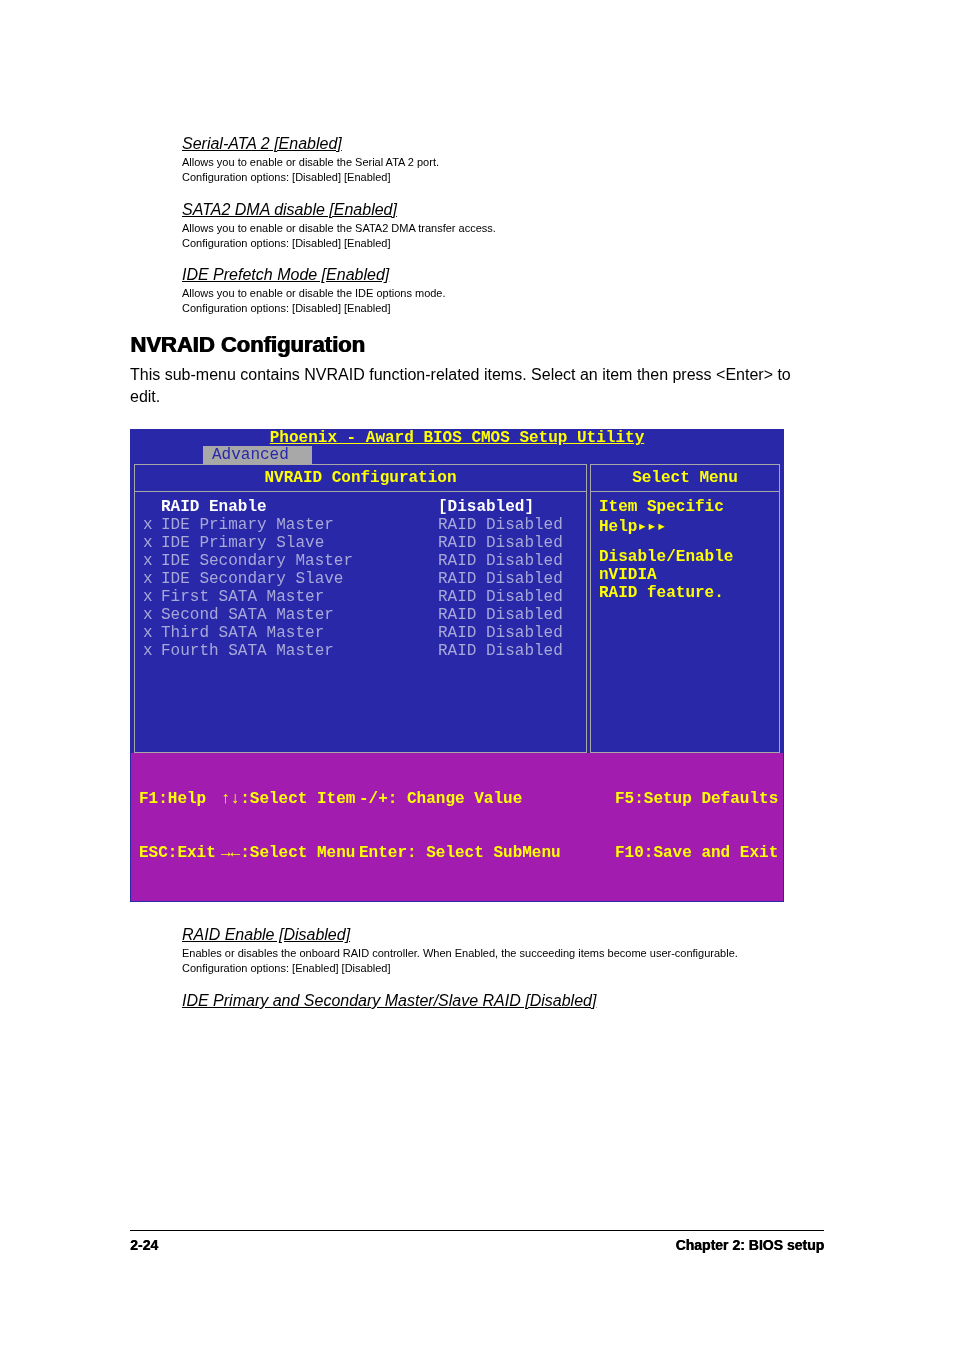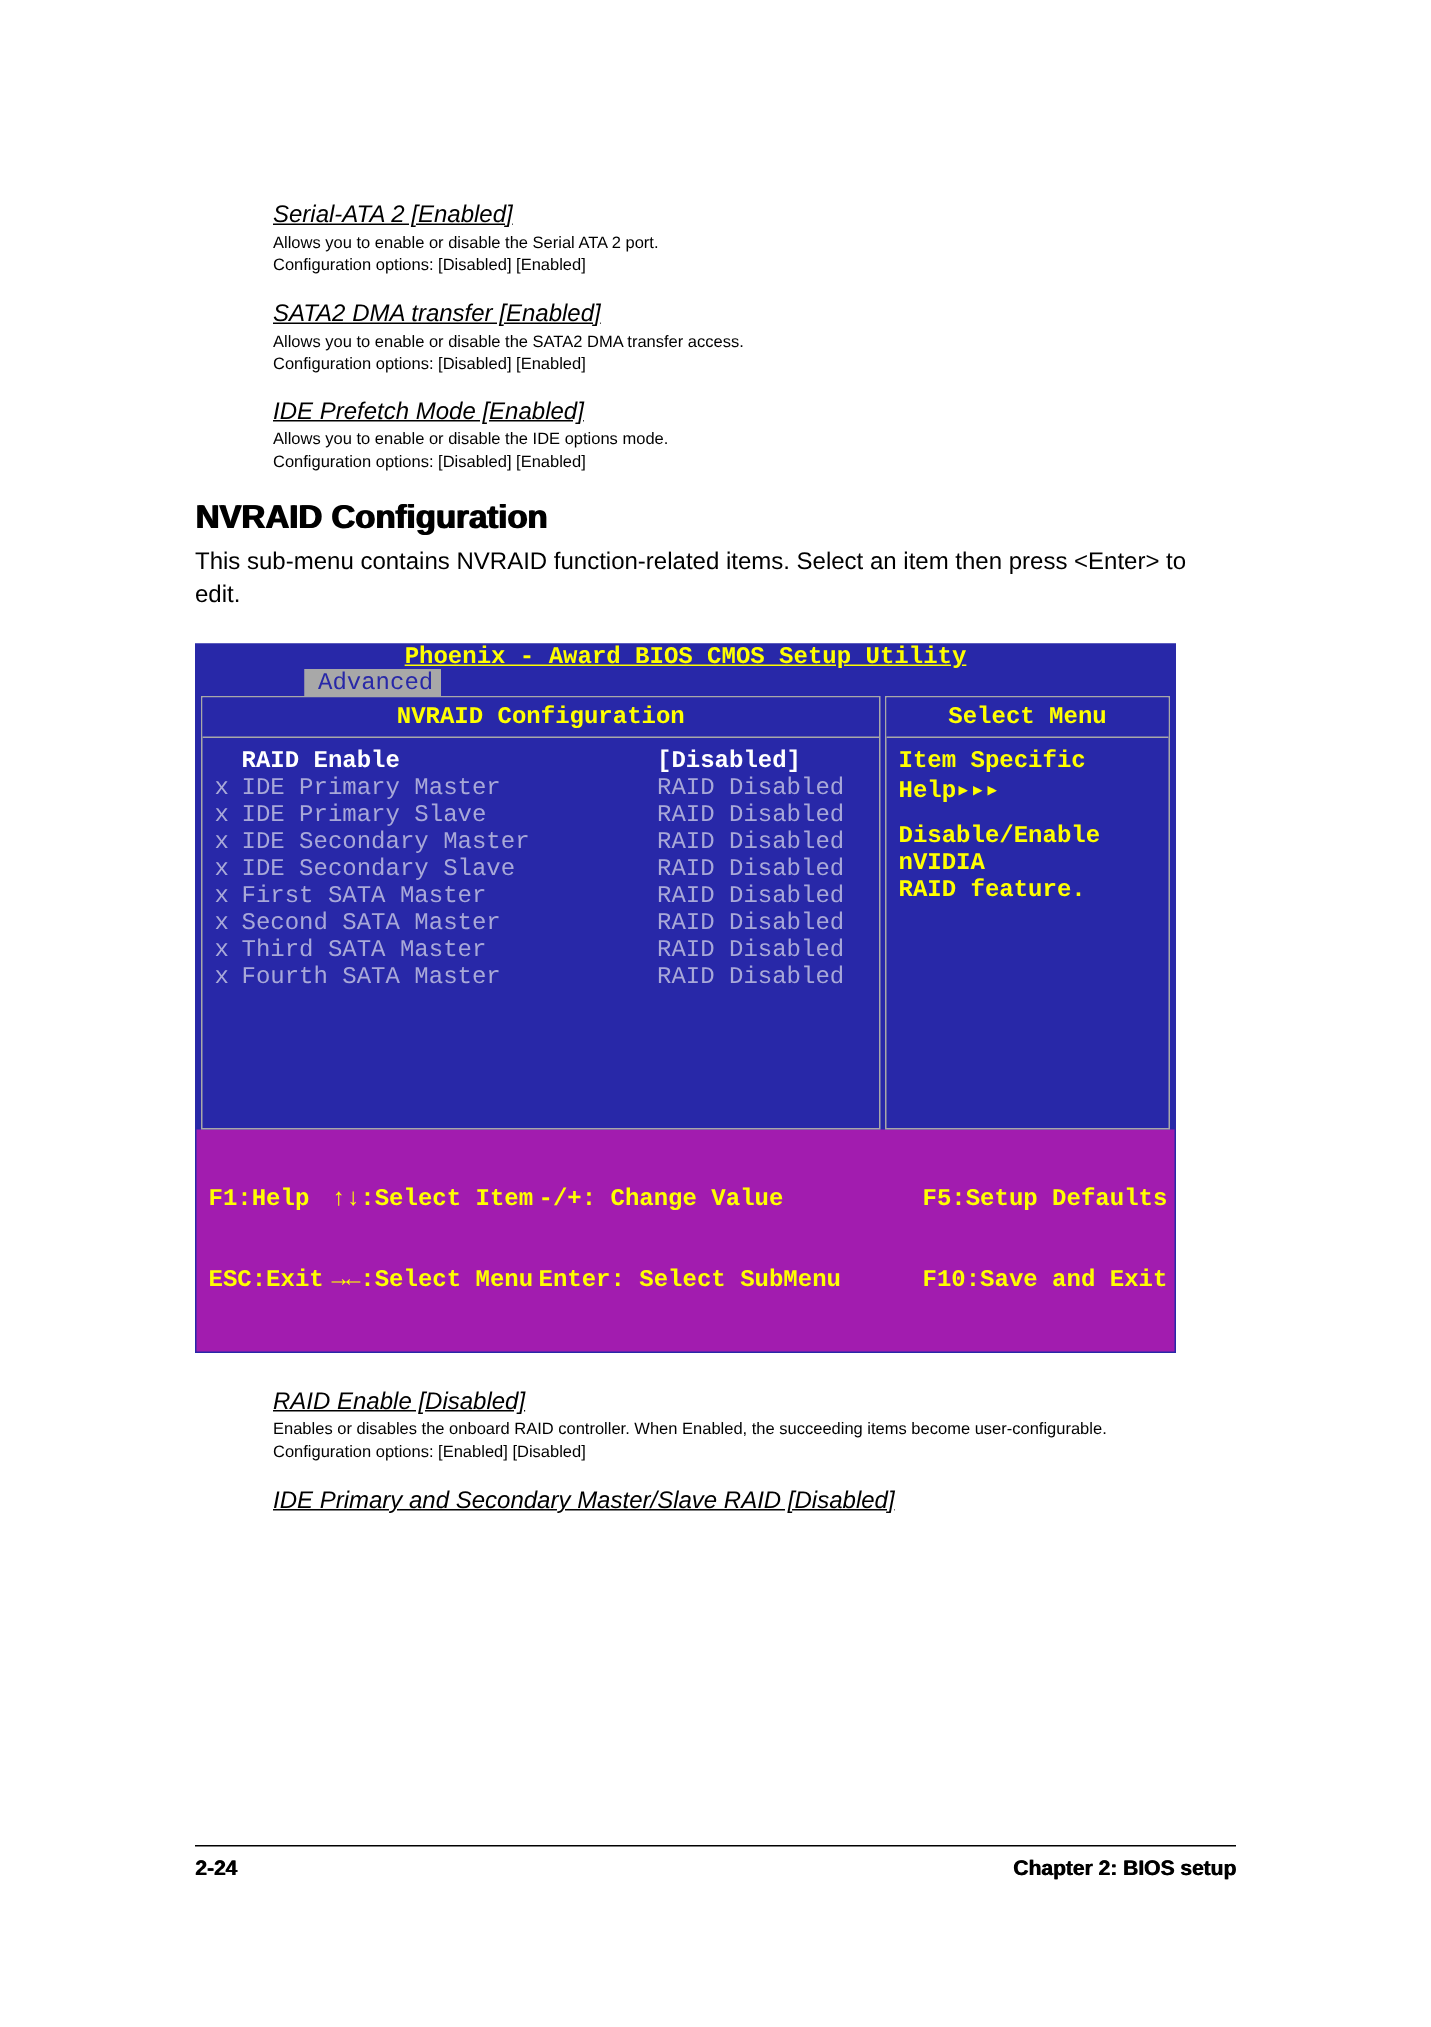--- a/index.html
+++ b/index.html
@@ -62,21 +62,21 @@
   }
   .bios-tabs {
     background: #2828a8;
     padding-left: 72px;
     line-height: 1.0;
   }
   .bios-tab {
     display: inline-block;
     background: #a8a8a8;
     color: #2828a8;
-    padding: 1px 4px 1px 8px;
+    padding: 1px 22px 1px 8px;
     border-left: 1px solid #a8a8a8;
     border-right: 1px solid #a8a8a8;
   }
   .bios-main {
     display: flex;
     background: #2828a8;
   }
   .bios-left {
     flex: 1;
     border: 1px solid #a8a8a8;
@@ -173,21 +173,21 @@
 
 <div class="page">
 
   <div class="option-block">
     <div class="option-title">Serial-ATA 2 [Enabled]</div>
     <div class="option-desc">Allows you to enable or disable the Serial ATA 2 port.</div>
     <div class="option-desc">Configuration options: [Disabled] [Enabled]</div>
   </div>
 
   <div class="option-block">
-    <div class="option-title">SATA2 DMA transfer [Enabled]</div>
+    <div class="option-title">SATA2 DMA disable [Enabled]</div>
     <div class="option-desc">Allows you to enable or disable the SATA2 DMA transfer access.</div>
     <div class="option-desc">Configuration options: [Disabled] [Enabled]</div>
   </div>
 
   <div class="option-block">
     <div class="option-title">IDE Prefetch Mode [Enabled]</div>
     <div class="option-desc">Allows you to enable or disable the IDE options mode.</div>
     <div class="option-desc">Configuration options: [Disabled] [Enabled]</div>
   </div>
 

